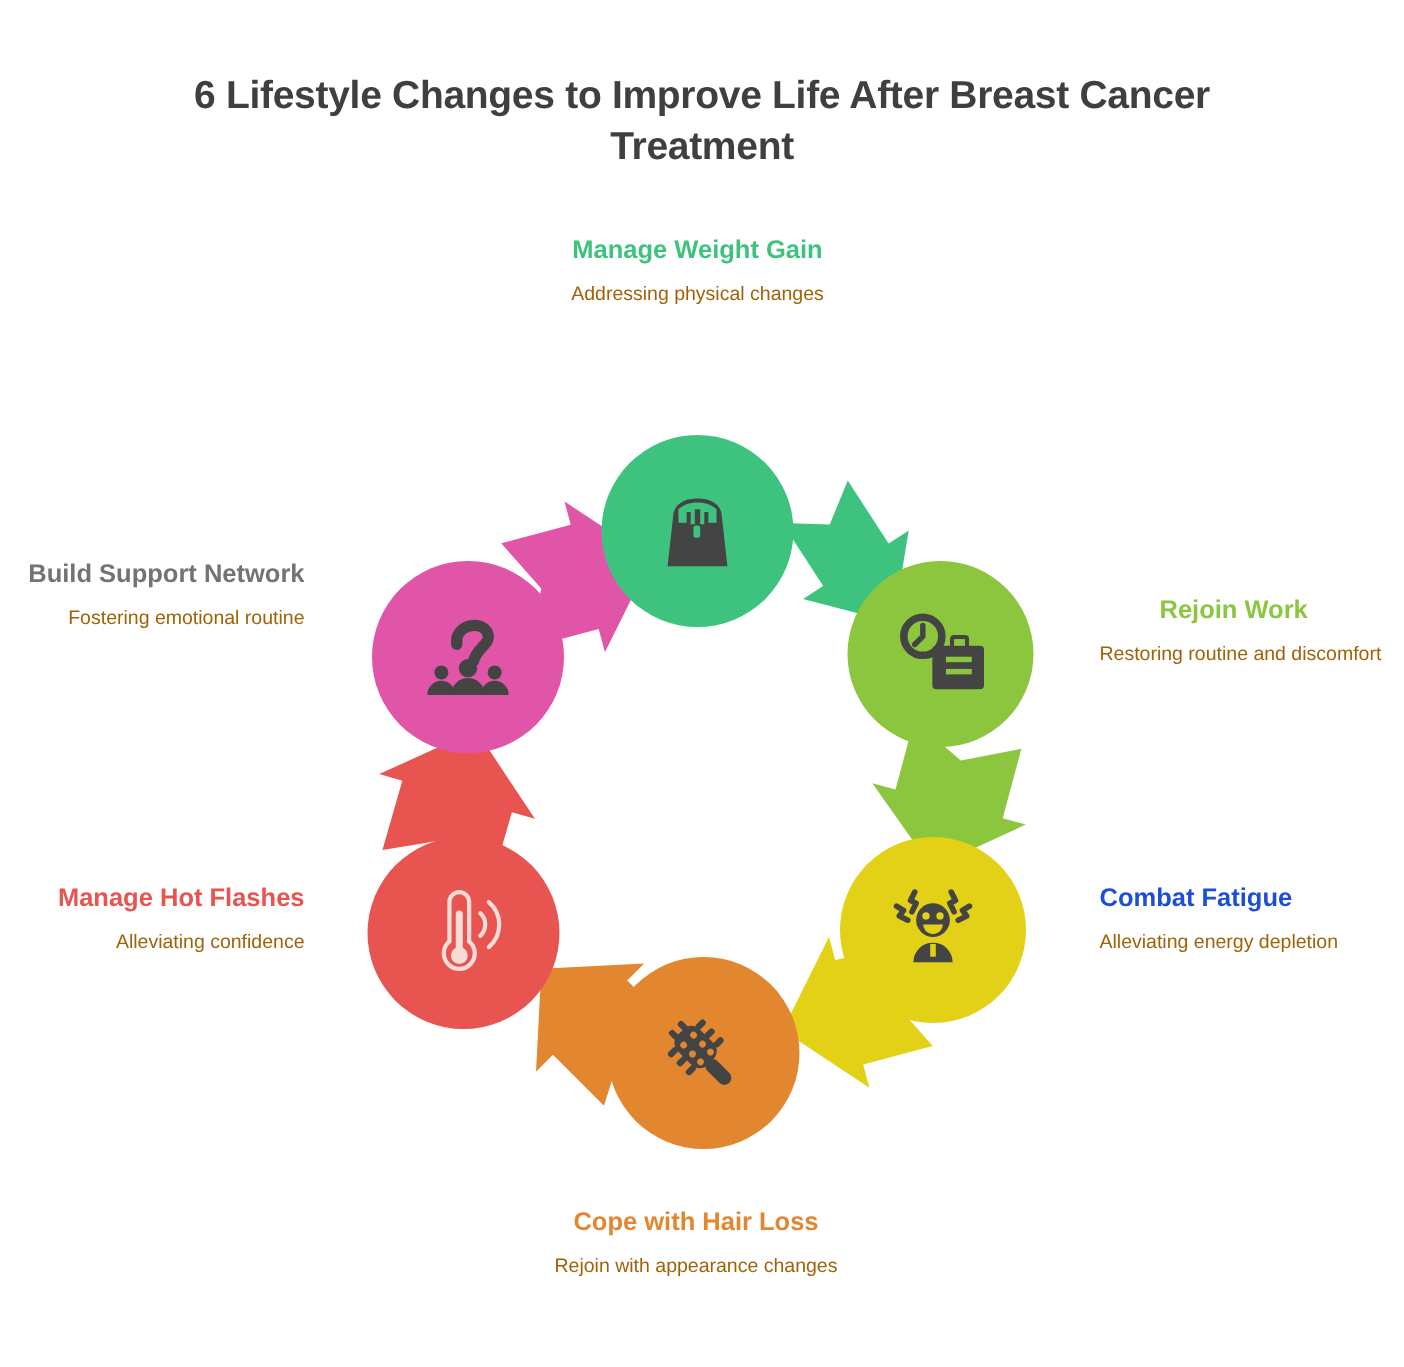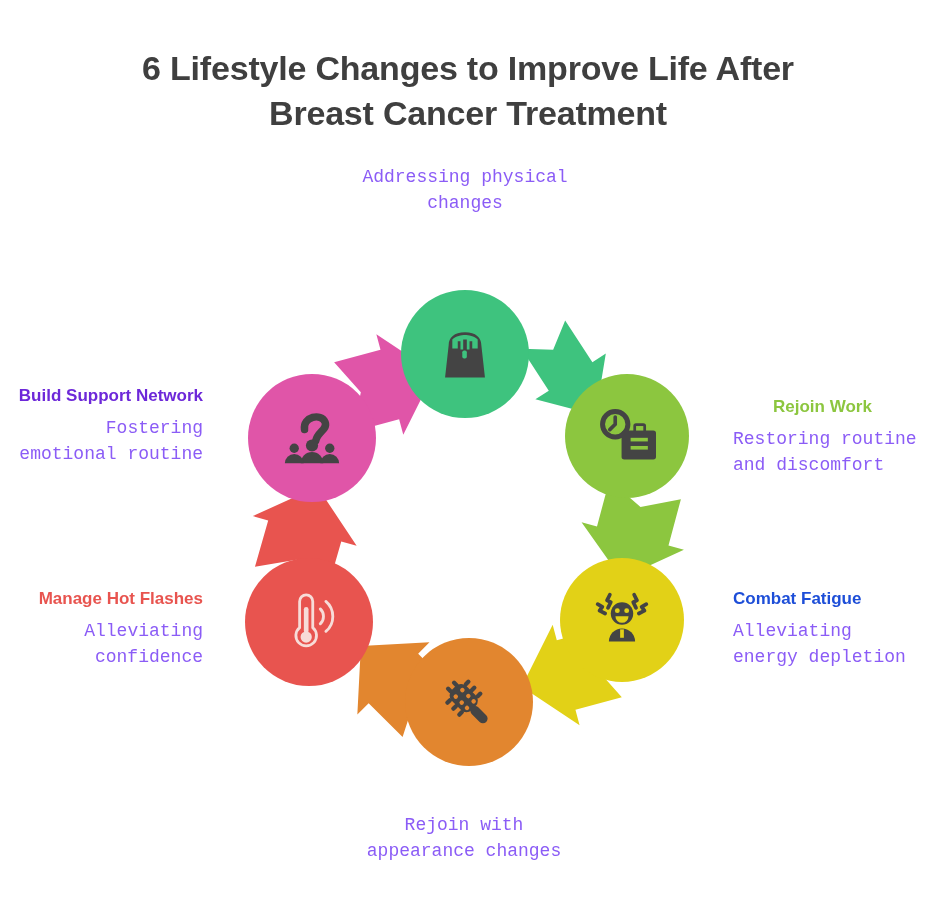--- a/index.html
+++ b/index.html
@@ -9,21 +9,21 @@
     font-family: "Liberation Sans", sans-serif;
     overflow: hidden;
   }
   #stage { position: relative; width: 936px; height: 911px; }
 
   .title {
     position: absolute;
     left: 118px; top: 46px;
     width: 700px;
     text-align: center;
-    font-size: 34px;
+    font-size: 26px;
     font-weight: bold;
     line-height: 1.32;
     color: #3f3f3f;
     letter-spacing: -0.2px;
   }
 
   
   .node { position: absolute; border-radius: 50%;
           display: flex; align-items: center; justify-content: center; }
   .node svg { display: block; }
@@ -31,23 +31,22 @@
   
   .arrow { position: absolute; }
   .arrow svg { display: block; overflow: visible; }
 
   
   .label { position: absolute; }
   .label .head {
     font-size: 17px; font-weight: bold; line-height: 1.3;
   }
   .label .sub {
-    font-size: 18px; color: #8b5cf6; line-height: 1.42; margin-top: 9px;
+    font-size: 13px; color: #a16207; line-height: 1.42; margin-top: 9px;
     font-weight: normal;
-    font-family: Liberation Mono, monospace;
   }
   .t-center { text-align: center; }
   .t-left   { text-align: left; }
   .t-right  { text-align: right; }
 </style>
 </head>
 <body>
 
 <div id="stage">
 
@@ -190,40 +189,42 @@
         <path d="M20 58 a12 12 0 0 1 24 0 z" fill="#444444"></path>
         <circle cx="13" cy="42" r="5" fill="#444444"></circle>
         <path d="M3 58 a10 10 0 0 1 20 0 z" fill="#444444"></path>
         <circle cx="51" cy="42" r="5" fill="#444444"></circle>
         <path d="M41 58 a10 10 0 0 1 20 0 z" fill="#444444"></path>
       </svg>
     </span>
   </div>
 
   <div class="label t-center" style="left:355px; top:156px; width:220px;">
+    <div class="head" style="color:#3ec37e;">Manage Weight Gain</div>
     <div class="sub">Addressing physical changes</div>
   </div>
 
   <div class="label t-left" style="left:733px; top:396px; width:190px;">
     <div class="head" style="color:#8cc63f;margin-left:40px;">Rejoin Work</div>
     <div class="sub">Restoring routine and discomfort</div>
   </div>
 
   <div class="label t-left" style="left:733px; top:588px; width:190px;">
     <div class="head" style="color:#1d4ed8;">Combat Fatigue</div>
     <div class="sub">Alleviating energy depletion</div>
   </div>
 
   <div class="label t-center" style="left:354px; top:804px; width:220px;">
+    <div class="head" style="color:#e2862f;">Cope with Hair Loss</div>
     <div class="sub">Rejoin with appearance changes</div>
   </div>
 
   <div class="label t-right" style="left:13px; top:588px; width:190px;">
     <div class="head" style="color:#e8544f;">Manage Hot Flashes</div>
     <div class="sub">Alleviating confidence</div>
   </div>
 
   <div class="label t-right" style="left:13px; top:372px; width:190px;">
-    <div class="head" style="color:#6d28d9;margin-top:13px;">Build Support Network</div>
+    <div class="head" style="color:#737373;">Build Support Network</div>
     <div class="sub">Fostering emotional routine</div>
   </div>
 
 </div>
 
 </body></html>

